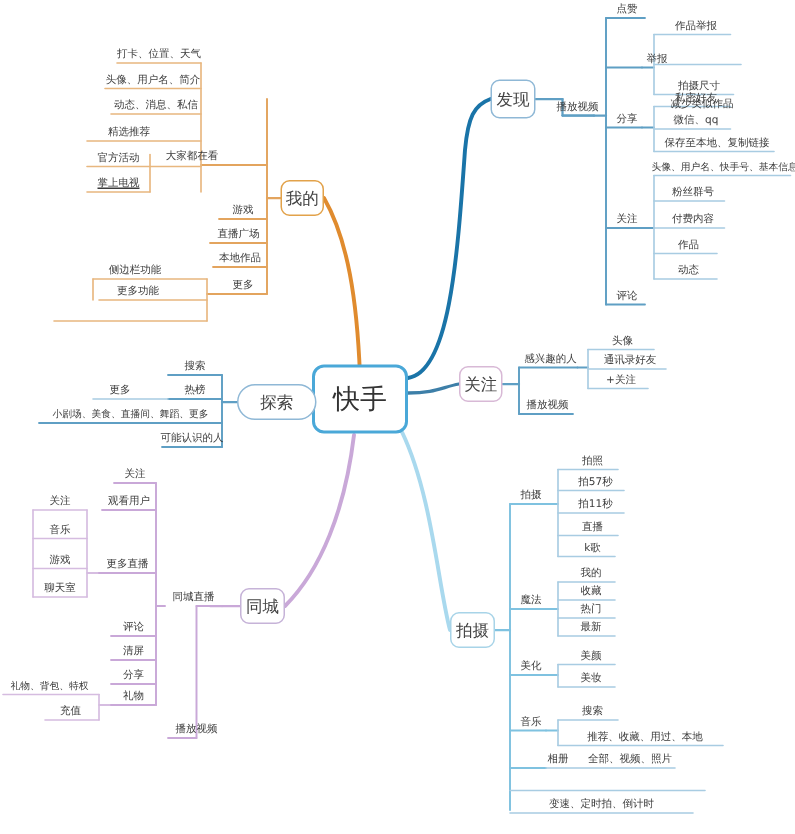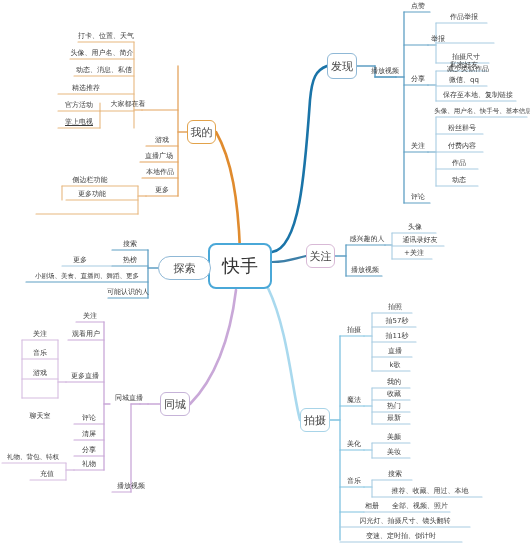--- a/index.html
+++ b/index.html
@@ -271,21 +271,20 @@
   <div class="node leaf" style="left:376px;top:432px;width:36px;">美颜</div>
   <div class="node leaf" style="left:376px;top:447px;width:36px;">美妆</div>
 
   <div class="node leaf" style="left:340px;top:476px;width:28px;">音乐</div>
   <div class="node leaf" style="left:376px;top:469px;width:38px;">搜索</div>
   <div class="node leaf" style="left:376px;top:486px;width:108px;">推荐、收藏、用过、本地</div>
 
   <div class="node leaf" style="left:340px;top:501px;width:28px;margin-left:18px;">相册</div>
   <div class="node leaf" style="left:388px;top:501px;width:64px;">全部、视频、照片</div>
 
-  <div class="node leaf" style="left:340px;top:516px;width:130px;">闪光灯、拍摄尺寸、镜头翻转</div>
   <div class="node leaf" style="left:340px;top:531px;width:122px;">变速、定时拍、倒计时</div>
 
   <div class="node leaf" style="left:104px;top:99px;width:48px;">大家都在看</div>
   <div class="node leaf" style="left:78px;top:31px;width:56px;">打卡、位置、天气</div>
   <div class="node leaf" style="left:70px;top:48px;width:64px;">头像、用户名、简介</div>
   <div class="node leaf" style="left:74px;top:65px;width:60px;">动态、消息、私信</div>
   <div class="node leaf" style="left:58px;top:83px;width:56px;">精选推荐</div>
   <div class="node leaf" style="left:58px;top:100px;width:42px;">官方活动</div>
   <div class="node leaf" style="left:58px;top:117px;width:42px;text-decoration:underline;">掌上电视</div>
 
@@ -305,21 +304,21 @@
 
   <div class="node leaf" style="left:110px;top:393px;width:38px;">同城直播</div>
 
   <div class="node leaf" style="left:76px;top:311px;width:28px;">关注</div>
   <div class="node leaf" style="left:68px;top:329px;width:36px;">观看用户</div>
 
   <div class="node leaf" style="left:66px;top:371px;width:38px;">更多直播</div>
   <div class="node leaf" style="left:22px;top:329px;width:36px;">关注</div>
   <div class="node leaf" style="left:22px;top:348px;width:36px;">音乐</div>
   <div class="node leaf" style="left:22px;top:368px;width:36px;">游戏</div>
-  <div class="node leaf" style="left:22px;top:387px;width:36px;margin-top:24px;">聊天室</div>
+  <div class="node leaf" style="left:22px;top:387px;width:36px;">聊天室</div>
 
   <div class="node leaf" style="left:74px;top:413px;width:30px;">评论</div>
   <div class="node leaf" style="left:74px;top:429px;width:30px;">清屏</div>
   <div class="node leaf" style="left:74px;top:445px;width:30px;">分享</div>
   <div class="node leaf" style="left:74px;top:459px;width:30px;">礼物</div>
   <div class="node leaf sm" style="left:2px;top:452px;width:62px;">礼物、背包、特权</div>
   <div class="node leaf" style="left:30px;top:469px;width:34px;">充值</div>
 
   <div class="node leaf" style="left:112px;top:481px;width:38px;">播放视频</div>
 

